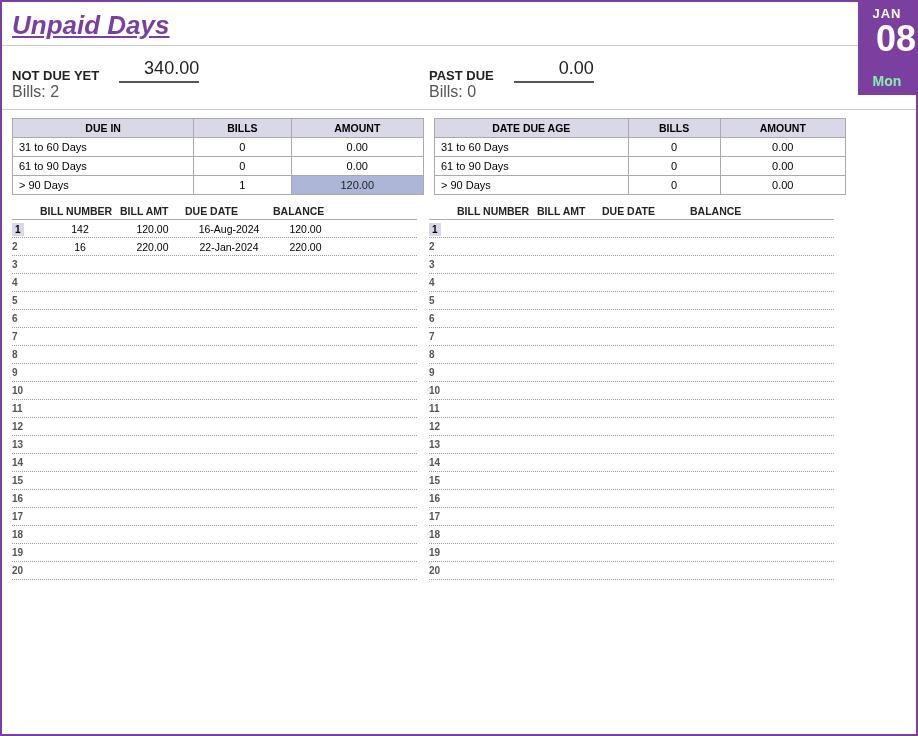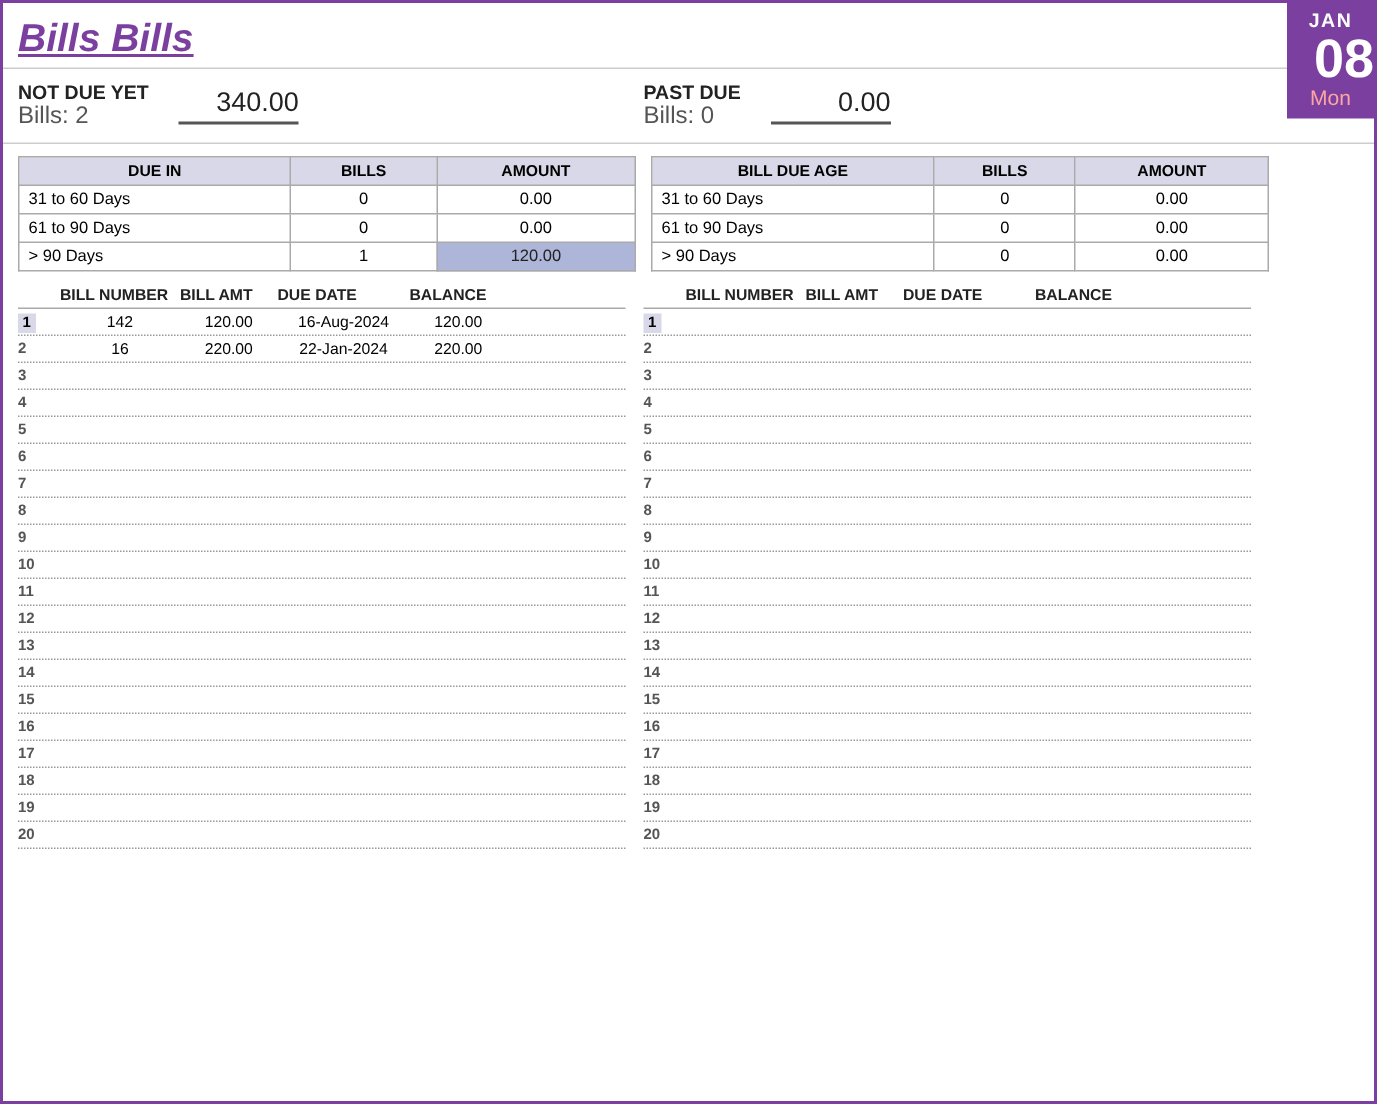--- a/index.html
+++ b/index.html
@@ -46,39 +46,41 @@
       letter-spacing: 1px;
     }
     #date-day {
       font-size: 36px;
       font-weight: bold;
       line-height: 1;
       text-align: right;
     }
     #date-dow {
       font-size: 14px;
-      font-weight: normal;
-      color: #fca5a5;
+      font-weight: bold;
+      color: #86efac;
+      margin-top: 16px;
     }
 
     
     #summary {
       display: flex;
       padding: 8px 10px 6px 10px;
       border-bottom: 1px solid #ccc;
     }
     .summary-block {
       flex: 1;
       display: flex;
       align-items: flex-start;
       gap: 30px;
     }
     .summary-label-area {
       display: flex;
       flex-direction: column;
+      margin-top: 14px;
     }
     .summary-main-label {
       font-size: 13px;
       font-weight: bold;
       color: #222;
     }
     .summary-sub-label {
       font-size: 16px;
       color: #555;
     }
@@ -122,21 +124,21 @@
 </head>
 <body>
 
 <div id="date-panel">
   <div id="date-month">JAN</div>
   <div id="date-day">08</div>
   <div id="date-dow">Mon</div>
 </div>
 
 <div id="header" style="padding: 8px 70px 4px 10px;">
-  <div id="title">Bills Bills</div>
+  <div id="title">Unpaid Days</div>
 </div>
 
 <div id="summary" style="display:flex; padding: 8px 70px 8px 10px; border-bottom: 1px solid #ccc;">
   <div class="summary-block" style="flex:1; display:flex; align-items:flex-start; gap:20px;">
     <div class="summary-label-area">
       <div class="summary-main-label">NOT DUE YET</div>
       <div class="summary-sub-label">Bills: 2</div>
     </div>
     <div style="display:flex; flex-direction:column; align-items:flex-end; padding-top:4px;">
       <div class="summary-amount">340.00</div>
@@ -181,21 +183,21 @@
             <td class="highlight-cell">120.00</td>
           </tr>
         </tbody>
     </table>
   </div>
 
   <div style="flex:1;">
     <table class="age-table">
       <thead>
         <tr>
-          <th>BILL DUE AGE</th>
+          <th>DATE DUE AGE</th>
           <th>BILLS</th>
           <th>AMOUNT</th>
         </tr>
       </thead>
       <tbody id="past-due-tbody">
           <tr>
             <td>31 to 60 Days</td>
             <td>0</td>
             <td>0.00</td>
           </tr>

